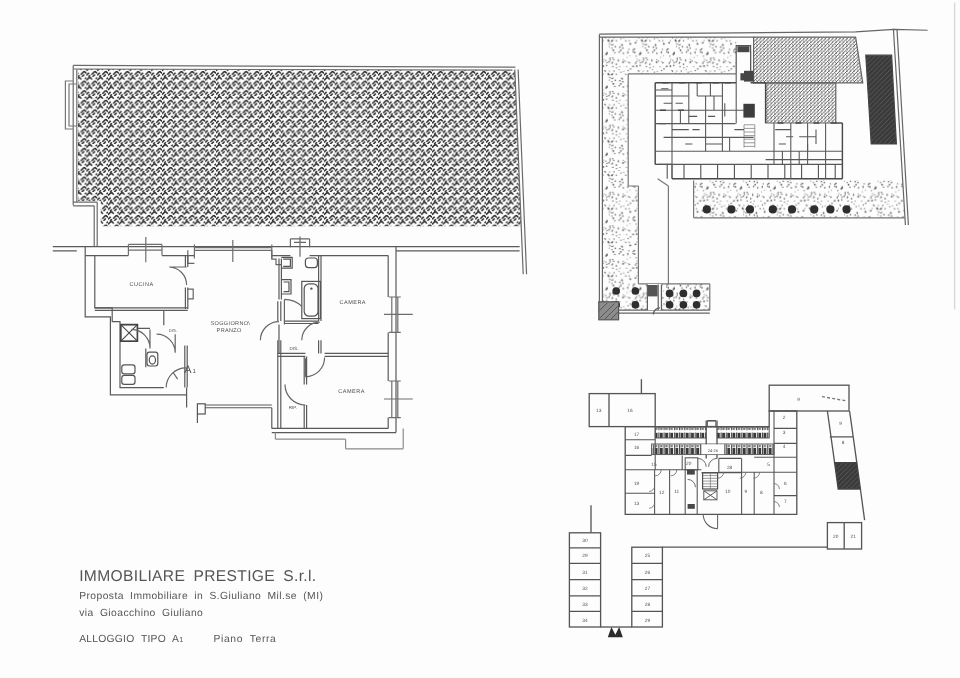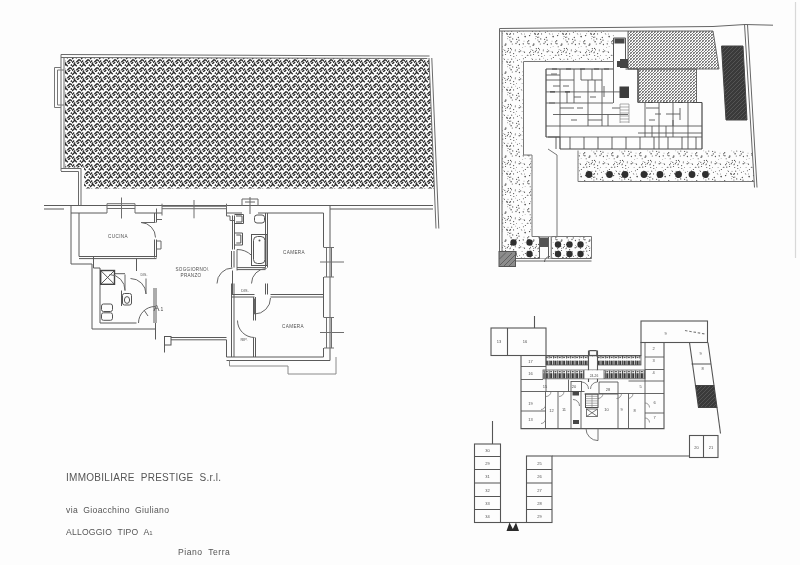--- a/index.html
+++ b/index.html
@@ -428,17 +428,18 @@
           <text x="487.5" y="518" text-anchor="middle">34</text>
 <text x="539.5" y="464.5" text-anchor="middle">25</text>
           <text x="539.5" y="478" text-anchor="middle">26</text>
 <text x="539.5" y="491.5" text-anchor="middle">27</text>
           <text x="539.5" y="505" text-anchor="middle">28</text>
 <text x="539.5" y="518" text-anchor="middle">29</text>
 </g>
 </g>
 </svg>
 
-<div class="tb" id="l1" style="left:66px;top:472px;font-size:10px;letter-spacing:0.28px;word-spacing:3px;">IMMOBILIARE PRESTIGE S.r.l.</div>
+<div class="tb" id="l1" style="left:66px;top:472px;font-size:13px;letter-spacing:0.28px;word-spacing:3px;">IMMOBILIARE PRESTIGE S.r.l.</div>
+<div class="tb" id="l2" style="left:66px;top:491px;font-size:8.6px;letter-spacing:0.35px;word-spacing:2.5px;">Proposta Immobiliare in S.Giuliano Mil.se (MI)</div>
 <div class="tb" id="l3" style="left:66px;top:505px;font-size:8.6px;letter-spacing:0.35px;word-spacing:2.5px;">via Gioacchino Giuliano</div>
 <div class="tb" id="l4" style="left:66px;top:527px;font-size:8.6px;letter-spacing:0.2px;word-spacing:3px;">ALLOGGIO TIPO A<span style="font-size:6px;">1</span></div>
-<div class="tb" id="l5" style="left:178px;top:527px;font-size:8.6px;letter-spacing:0.5px;word-spacing:3px;margin-top:20px;">Piano Terra</div>
+<div class="tb" id="l5" style="left:178px;top:527px;font-size:8.6px;letter-spacing:0.5px;word-spacing:3px;">Piano Terra</div>
 </div>
 
 </body></html>

